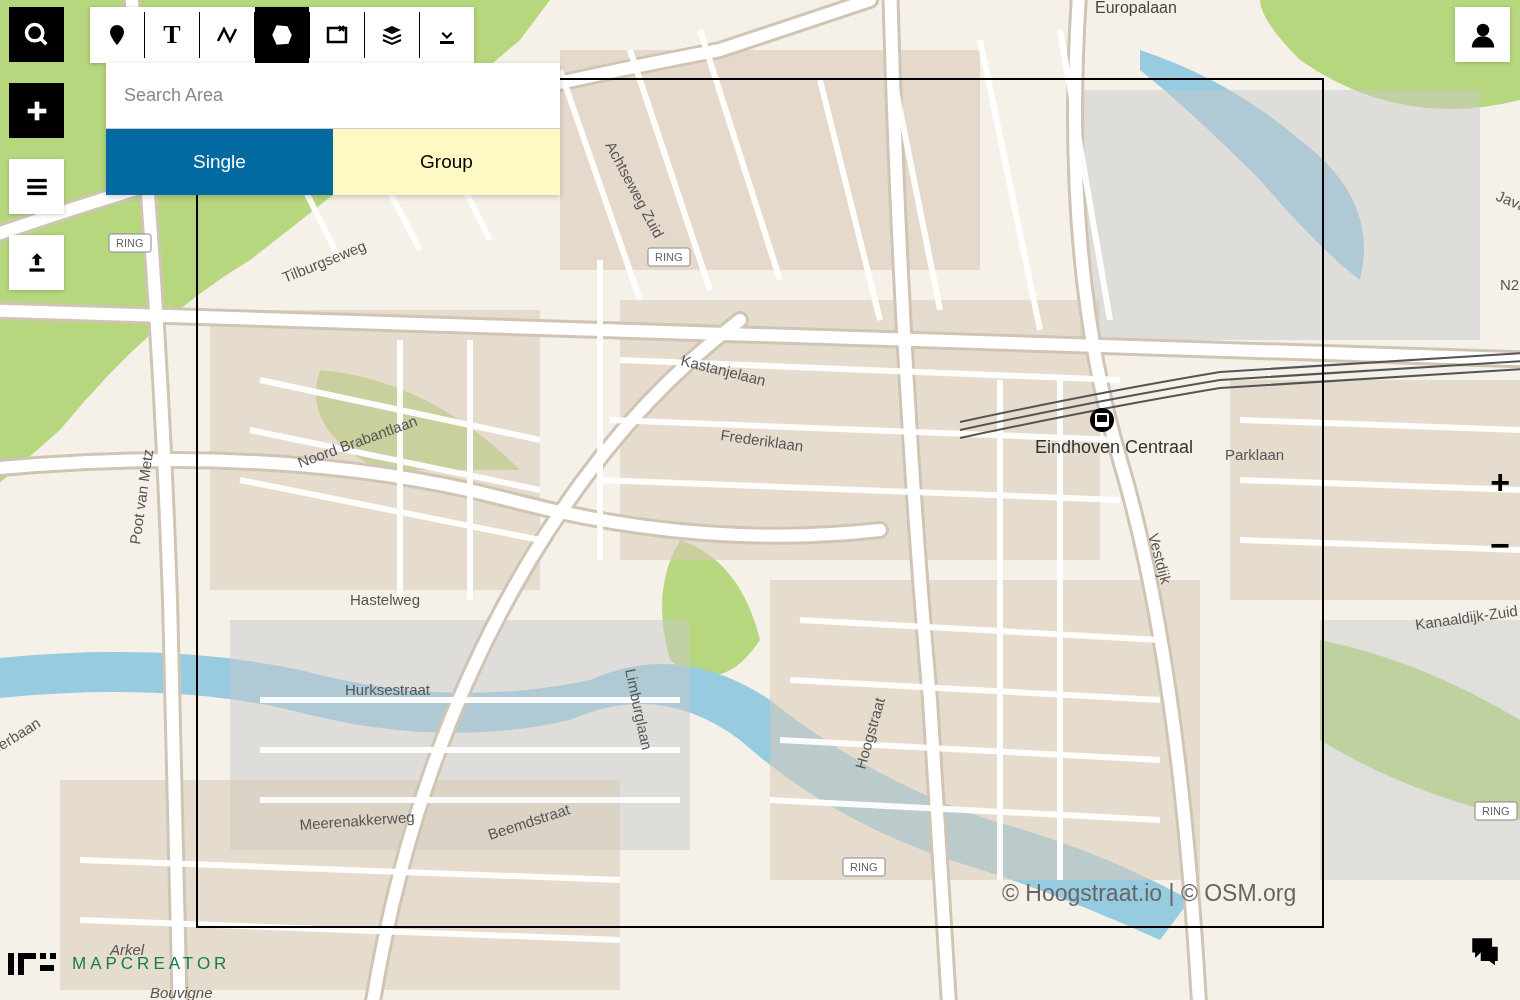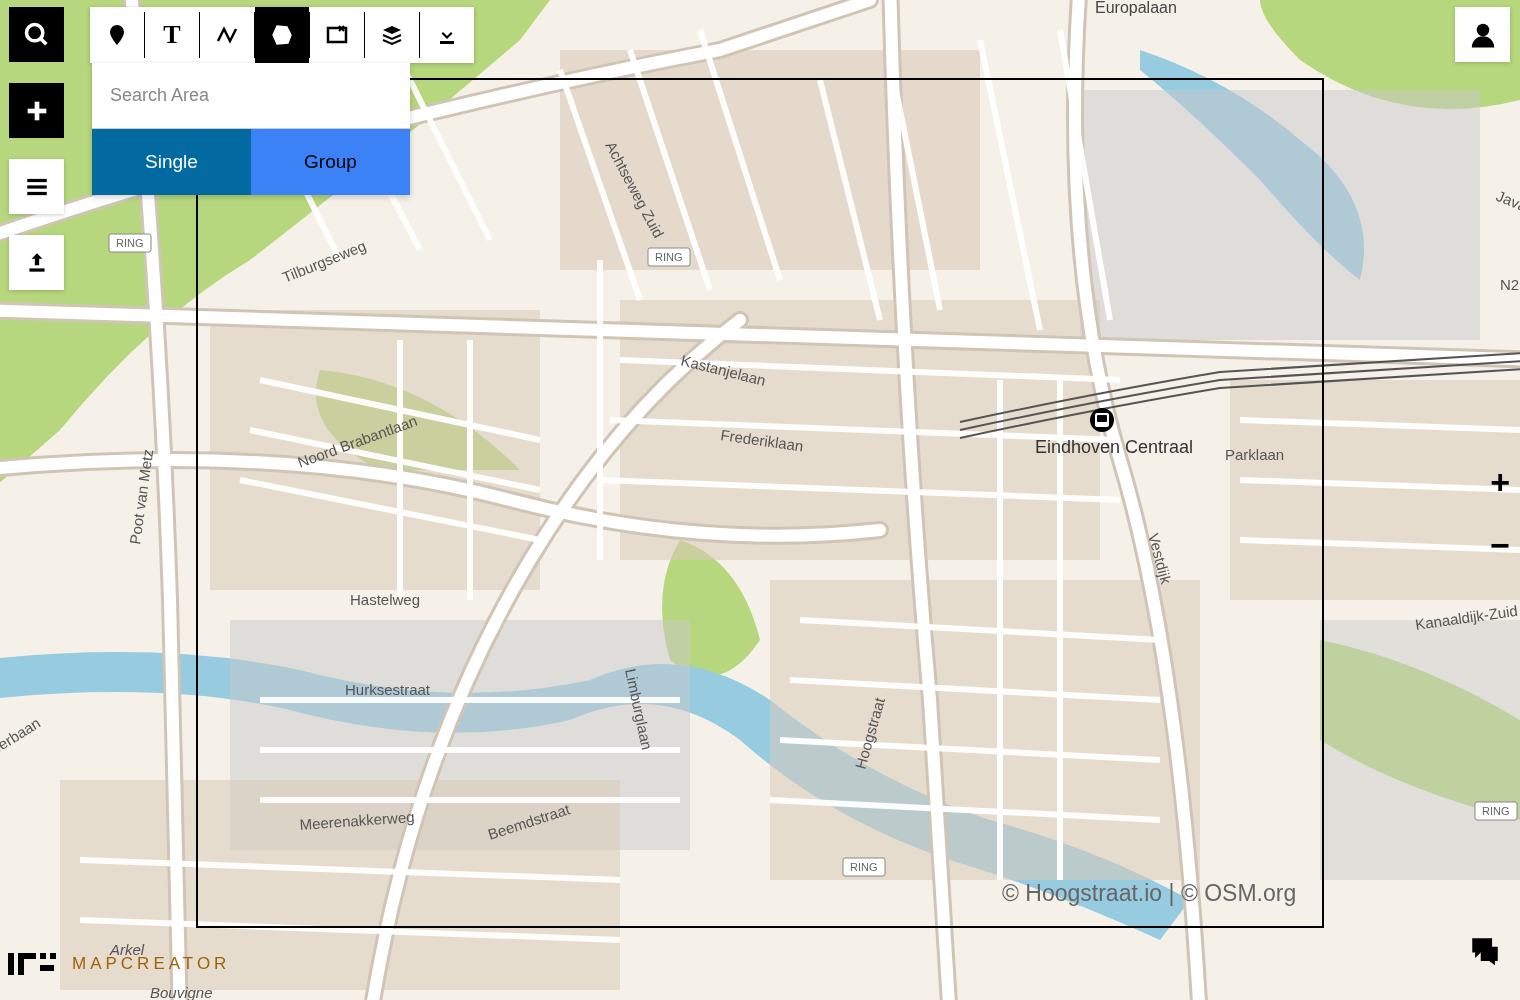--- a/index.html
+++ b/index.html
@@ -2,34 +2,34 @@
 <html><head>
   <meta charset="utf-8">
   <style>
     * { margin:0; padding:0; box-sizing:border-box; }
     body { font-family:Arial,Helvetica,sans-serif; width:1520px; height:1000px; overflow:hidden; position:relative; background:#f5f1e8; }
     #map { position:absolute; inset:0; }
     .crop-frame { position:absolute; top:78px; left:196px; width:1128px; height:850px; border:2px solid #000; pointer-events:none; }
     .attribution { position:absolute; top:880px; left:1002px; font-size:23px; color:#666; }
     .logo { position:absolute; bottom:25px; left:8px; display:flex; align-items:center; gap:14px; }
     .logo-mark { width:50px; height:22px; }
-    .logo-text { font-size:17px; letter-spacing:4px; font-weight:500; color:#a16207; }
+    .logo-text { font-size:17px; letter-spacing:4px; font-weight:500; color:#15803d; }
     .side-stack { position:absolute; top:7px; left:9px; display:flex; flex-direction:column; gap:21px; }
     .sq-btn { width:55px; height:55px; display:flex; align-items:center; justify-content:center; cursor:pointer; font-size:28px; }
     .sq-black { background:#000; color:#fff; }
     .sq-white { background:#fff; color:#000; box-shadow:0 1px 4px rgba(0,0,0,.2); }
     .toolbar { position:absolute; top:7px; left:90px; background:#fff; box-shadow:0 1px 4px rgba(0,0,0,.25); display:flex; align-items:center; height:56px; }
     .tb-btn { width:54px; height:56px; display:flex; align-items:center; justify-content:center; cursor:pointer; font-size:24px; }
     .tb-btn.active { background:#000; color:#fff; }
     .tb-sep { width:1px; height:46px; background:#000; }
-    .panel { position:absolute; top:63px; left:92px; width:318px; background:#fff; box-shadow:0 2px 6px rgba(0,0,0,.2); }
+    .panel { position:absolute; top:63px; left:106px; width:454px; background:#fff; box-shadow:0 2px 6px rgba(0,0,0,.2); }
     .panel input { width:100%; border:none; border-bottom:1px solid #ccc; padding:22px 18px; font-size:18px; outline:none; color:#333; background:#fff; }
     .panel input::placeholder { color:#888; }
     .tabs { display:flex; }
-    .tab { flex:1; text-align:center; padding:22px 0; font-size:19px; cursor:pointer; background:#3b82f6; }
+    .tab { flex:1; text-align:center; padding:22px 0; font-size:19px; cursor:pointer; background:#fef9c3; }
     .tab.active { background:#0369a1; color:#fff; }
     .user-btn { position:absolute; top:7px; right:10px; width:55px; height:55px; display:flex; align-items:center; justify-content:center; background:#fff; box-shadow:0 1px 4px rgba(0,0,0,.2); cursor:pointer; font-size:30px; }
     .zoom { position:absolute; right:10px; top:463px; display:flex; flex-direction:column; align-items:center; gap:24px; }
     .zoom div { font-size:34px; font-weight:bold; cursor:pointer; color:#000; user-select:none; }
     .chat-btn { position:absolute; bottom:25px; right:18px; font-size:30px; cursor:pointer; }
     text.road { font-family:Arial; fill:#555; font-size:15px; }
     text.road-b { font-family:Arial; fill:#444; font-size:16px; }
     .ring-badge { fill:#fff; stroke:#888; stroke-width:1; }
     .ring-text { font-family:Arial; font-size:11px; fill:#666; }
   </style>

